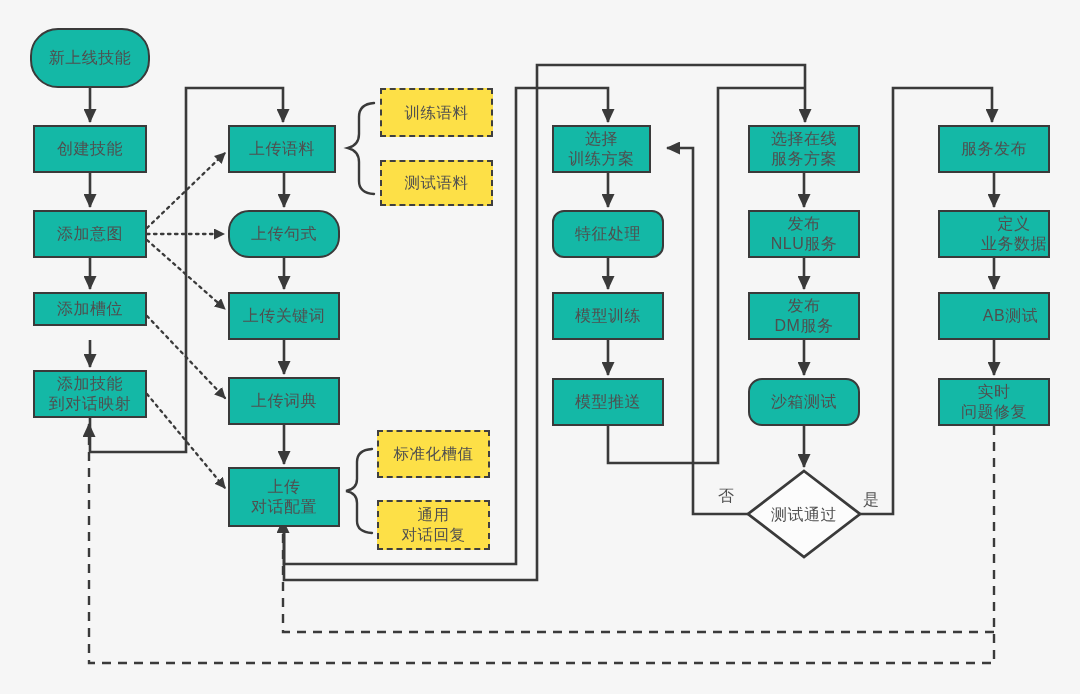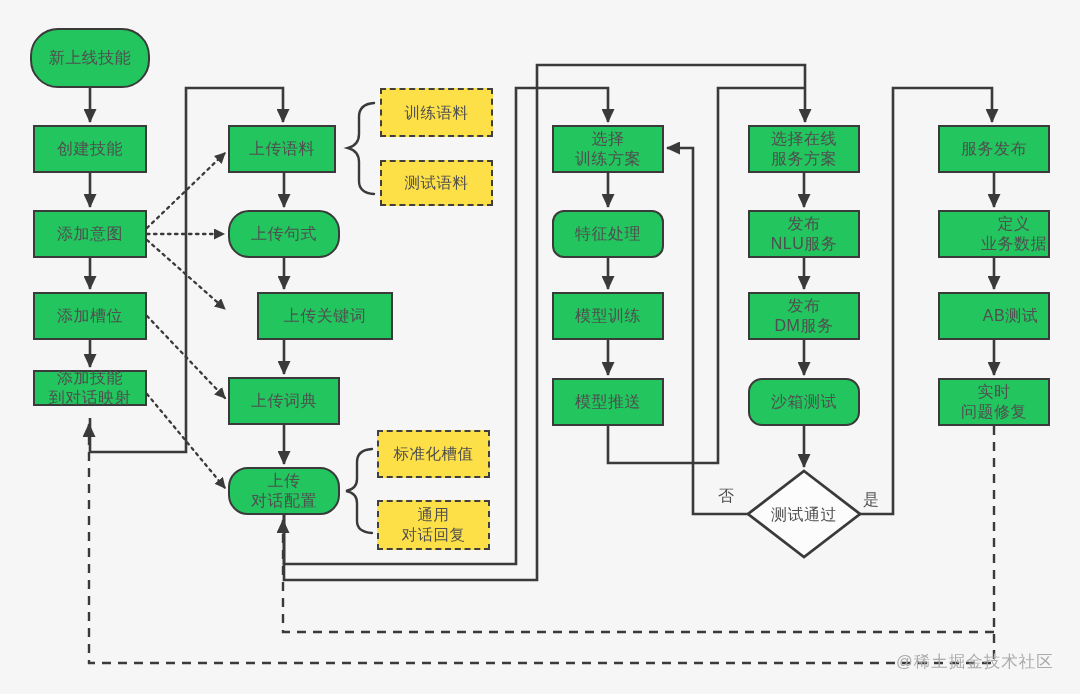--- a/index.html
+++ b/index.html
@@ -9,21 +9,21 @@
     width:1080px;height:694px;
     background:#f6f6f6;
     font-family:"Liberation Sans","DejaVu Sans",sans-serif;
     overflow:hidden;
   }
   svg.wires{position:absolute;left:0;top:0;width:1080px;height:694px;}
   .node{
     position:absolute;box-sizing:border-box;
     display:flex;align-items:center;justify-content:center;
     text-align:center;color:#4f4f4f;
-    background:#22c55e;border:2.5px solid #3a3a3a;
+    background:#14b8a6;border:2.5px solid #3a3a3a;
     font-size:16px;line-height:1.28;white-space:pre-line;
     letter-spacing:0.5px;
   }
   .node.start{border-radius:28px;}
   .node.dotted{border:2px dashed #3f3f3f;background:#fde047;font-size:15.5px;}
   .node.decision{border:none;background:transparent;font-size:16px;}
   .edge-label{
     position:absolute;color:#4f4f4f;font-size:16px;
     font-family:"Liberation Sans","DejaVu Sans",sans-serif;
   }
@@ -102,35 +102,35 @@
     <g stroke="#3a3a3a" stroke-width="2.4" fill="none" stroke-linecap="round">
       <path d="M374 103 Q359 104 359 117 L359 134 Q359 145 348 148 Q359 151 359 162 L359 181 Q359 193 374 194"></path>
       <path d="M372 449 Q357 450 357 462 L357 479 Q357 489 346 491 Q357 493 357 503 L357 521 Q357 532 372 533"></path>
     </g>
   </svg>
 
   <div id="nodes">
       <div class="node start" style="left: 30px; top: 28px; width: 120px; height: 60px;">新上线技能</div>
       <div class="node process" style="left: 33px; top: 125px; width: 114px; height: 48px;">创建技能</div>
       <div class="node process" style="left: 33px; top: 210px; width: 114px; height: 48px;">添加意图</div>
-      <div class="node process" style="left: 33px; top: 292px; width: 114px; height: 48px;">添加槽位</div>
-      <div class="node process" style="left: 33px; top: 370px; width: 114px; height: 36px;">添加技能
+      <div class="node process" style="left: 33px; top: 292px; width: 114px; height: 34px;">添加槽位</div>
+      <div class="node process" style="left: 33px; top: 370px; width: 114px; height: 48px;">添加技能
 到对话映射</div>
       <div class="node process" style="left: 228px; top: 125px; width: 108px; height: 48px;">上传语料</div>
       <div class="node process" style="left: 228px; top: 210px; width: 112px; height: 48px; border-radius: 21px;">上传句式</div>
-      <div class="node process" style="left: 228px; top: 292px; width: 136px; height: 48px; margin-left: 29px;">上传关键词</div>
+      <div class="node process" style="left: 228px; top: 292px; width: 112px; height: 48px;">上传关键词</div>
       <div class="node process" style="left: 228px; top: 377px; width: 112px; height: 48px;">上传词典</div>
-      <div class="node process" style="left: 228px; top: 467px; width: 112px; height: 48px; border-radius: 20px;">上传
+      <div class="node process" style="left: 228px; top: 467px; width: 112px; height: 60px;">上传
 对话配置</div>
       <div class="node dotted" style="left: 380px; top: 88px; width: 113px; height: 49px;">训练语料</div>
       <div class="node dotted" style="left: 380px; top: 160px; width: 113px; height: 46px;">测试语料</div>
       <div class="node dotted" style="left: 377px; top: 430px; width: 113px; height: 48px;">标准化槽值</div>
       <div class="node dotted" style="left: 377px; top: 500px; width: 113px; height: 50px;">通用
 对话回复</div>
-      <div class="node process" style="left: 552px; top: 125px; width: 112px; height: 48px;">选择
+      <div class="node process" style="left: 552px; top: 125px; width: 99px; height: 48px;">选择
 训练方案</div>
       <div class="node process" style="left: 552px; top: 210px; width: 112px; height: 48px; border-radius: 12px;">特征处理</div>
       <div class="node process" style="left: 552px; top: 292px; width: 112px; height: 48px;">模型训练</div>
       <div class="node process" style="left: 552px; top: 378px; width: 112px; height: 48px;">模型推送</div>
       <div class="node process" style="left: 748px; top: 125px; width: 112px; height: 48px;">选择在线
 服务方案</div>
       <div class="node process" style="left: 748px; top: 210px; width: 112px; height: 48px;">发布
 NLU服务</div>
       <div class="node process" style="left: 748px; top: 292px; width: 112px; height: 48px;">发布
 DM服务</div>
@@ -140,14 +140,13 @@
       <div class="node process" style="left: 938px; top: 210px; width: 112px; height: 48px; padding-left: 40px;">定义
 业务数据</div>
       <div class="node process" style="left: 938px; top: 292px; width: 112px; height: 48px; padding-left: 33px;">AB测试</div>
       <div class="node process" style="left: 938px; top: 378px; width: 112px; height: 48px;">实时
 问题修复</div>
     </div>
 
   <div class="edge-label" style="left:718px;top:486px;">否</div>
   <div class="edge-label" style="left:863px;top:490px;">是</div>
 
-  <div class="watermark" style="left:896px;top:651px;">@稀土掘金技术社区</div>
 </div>
 
 </body></html>

